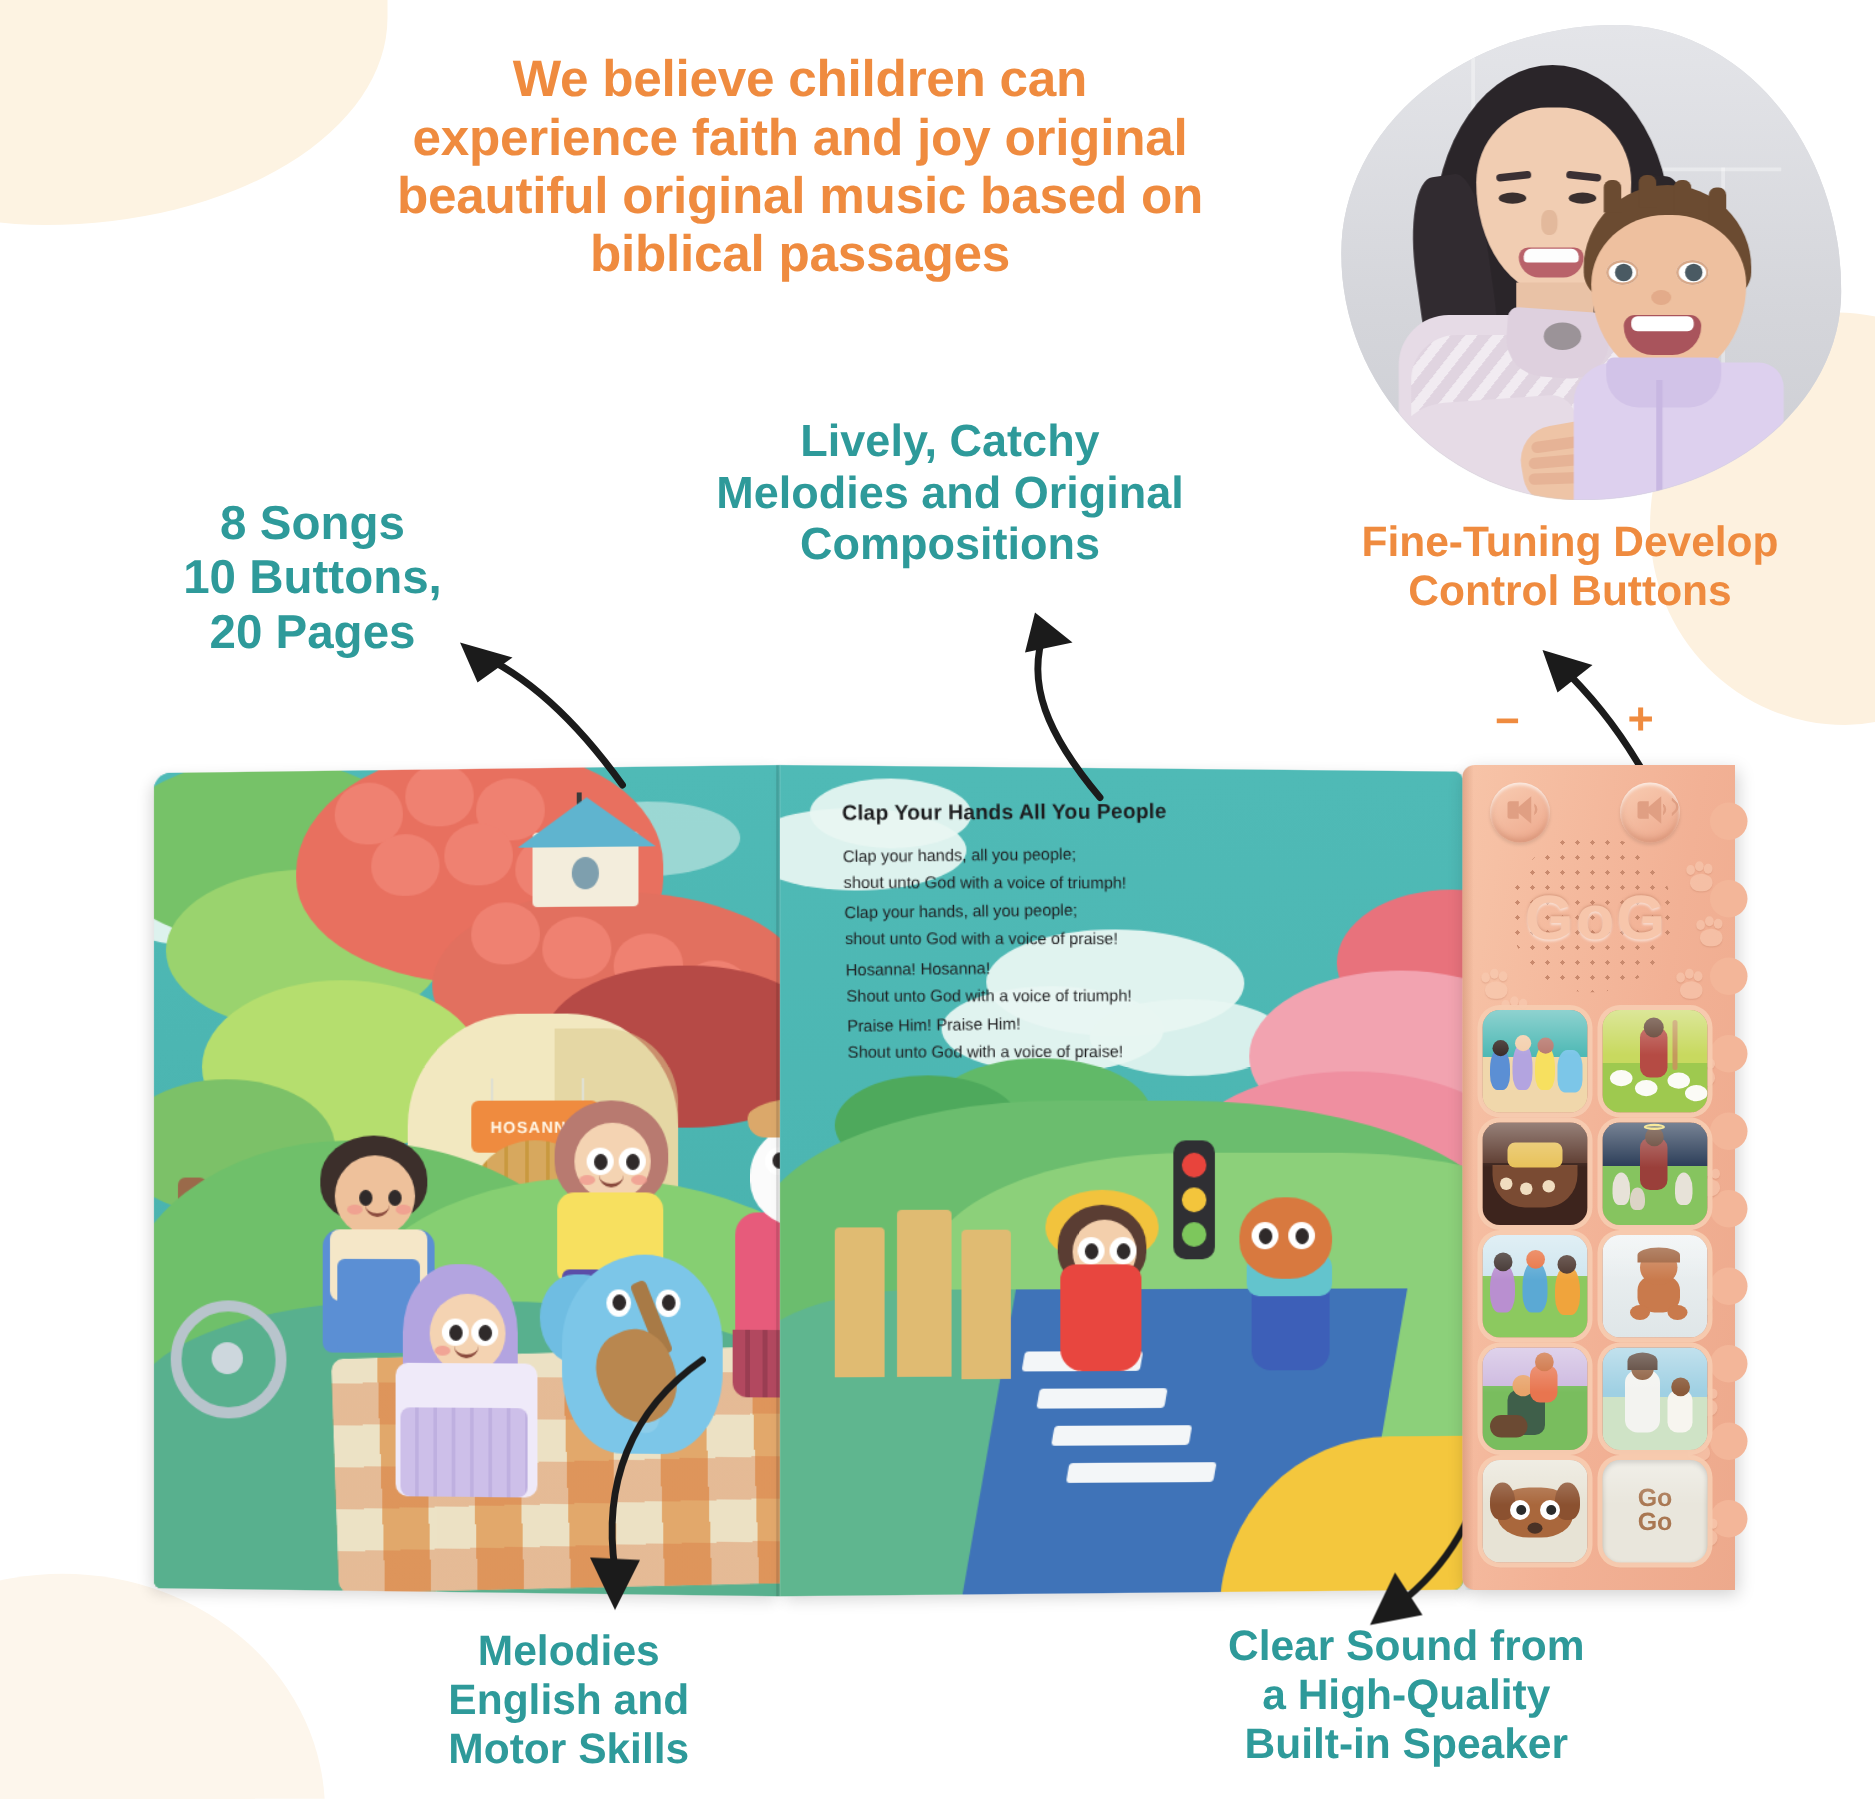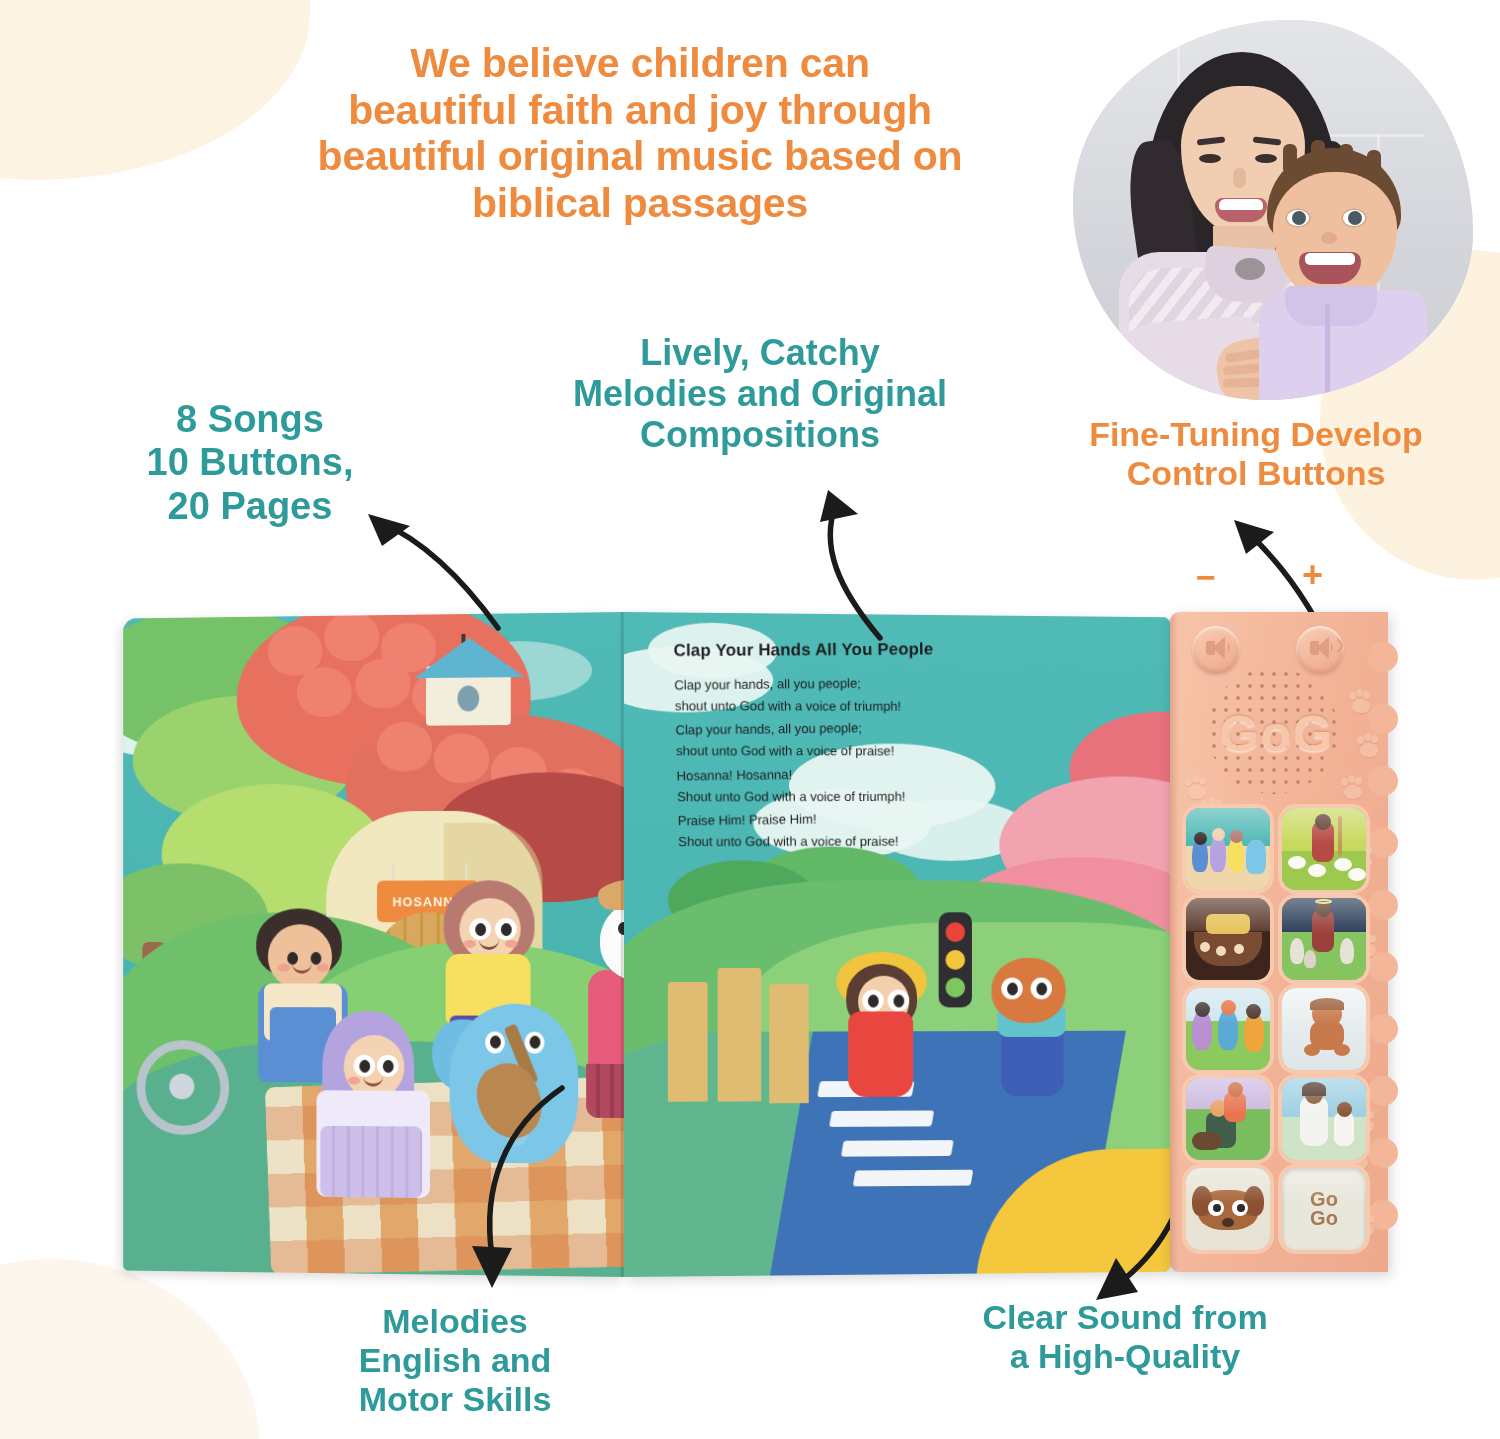--- a/index.html
+++ b/index.html
@@ -363,21 +363,21 @@
 </style>
 </head>
 <body>
 
 <div class="bg-blob" id="blob-tl"></div>
 <div class="bg-blob" id="blob-r"></div>
 <div class="bg-blob" id="blob-bl"></div>
 
 <div class="callout" id="headline">
   <span class="ln orange">We believe children can</span>
-  <span class="ln orange">beautiful faith and joy through</span>
+  <span class="ln orange">experience faith and joy original</span>
   <span class="ln orange">beautiful original music based on</span>
   <span class="ln orange">biblical passages</span>
 </div>
 
 <div class="callout teal" id="callout-songs">
   <span class="ln">8 Songs</span>
   <span class="ln">10 Buttons,</span>
   <span class="ln">20 Pages</span>
 </div>
 
@@ -394,20 +394,21 @@
 
 <div class="callout teal" id="callout-develop">
   <span class="ln">Melodies</span>
   <span class="ln">English and</span>
   <span class="ln">Motor Skills</span>
 </div>
 
 <div class="callout teal" id="callout-speaker">
   <span class="ln">Clear Sound from</span>
   <span class="ln">a High-Quality</span>
+  <span class="ln">Built-in Speaker</span>
 </div>
 
 <svg class="arrow" style="left:352px; top:500px;" width="180" height="150" viewBox="0 0 180 150">
   <path d="M28,22 C70,40 110,78 146,128"></path>
   <polygon points="16,14 58,26 30,46"></polygon>
 </svg>
 
 <svg class="arrow" style="left:812px; top:476px;" width="120" height="180" viewBox="0 0 120 180">
   <path d="M24,28 C8,70 26,112 68,162"></path>
   <polygon points="16,14 46,38 8,46"></polygon>

